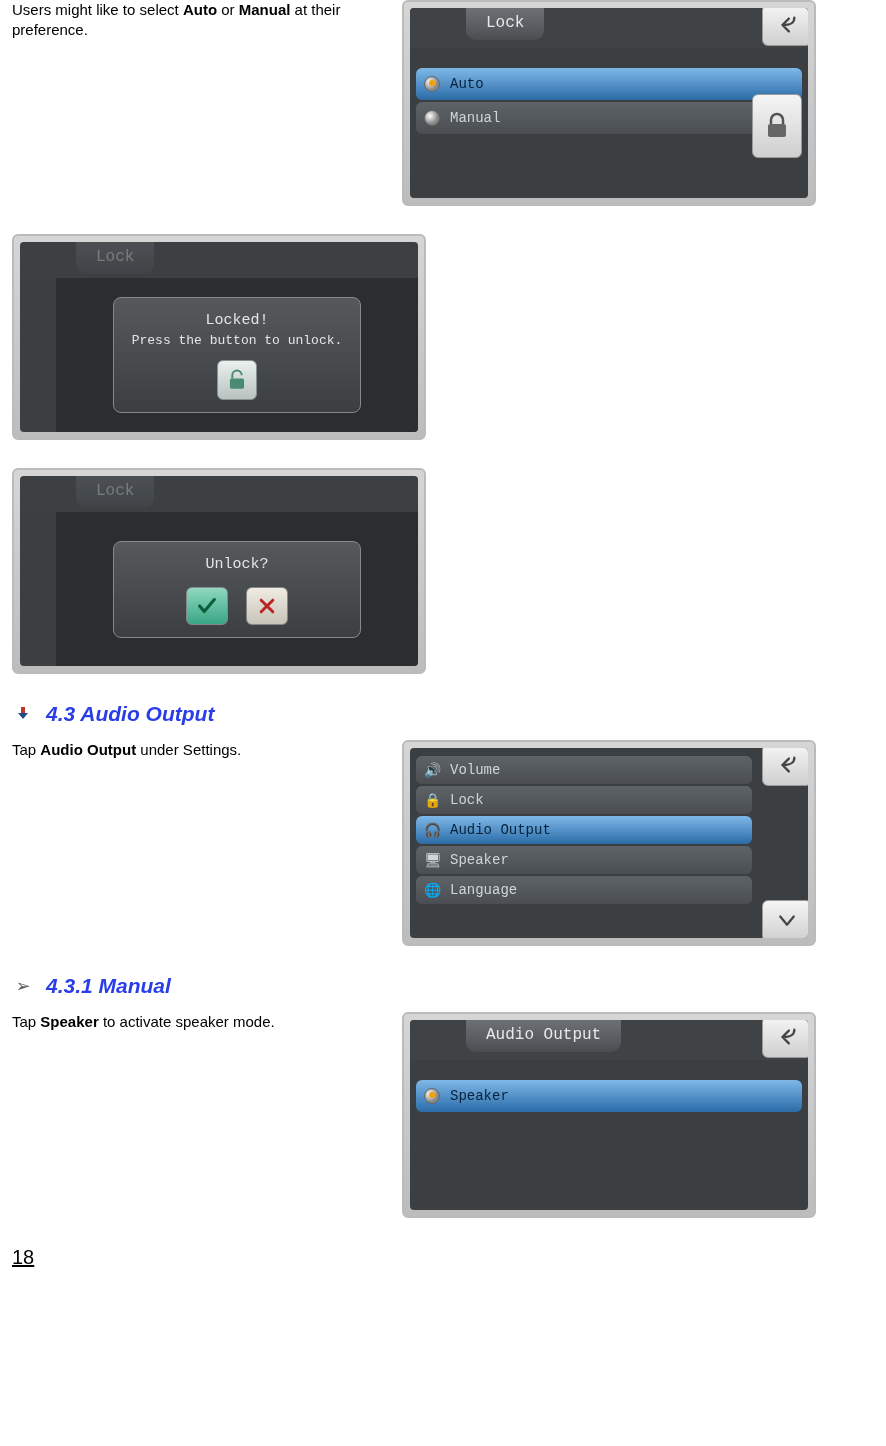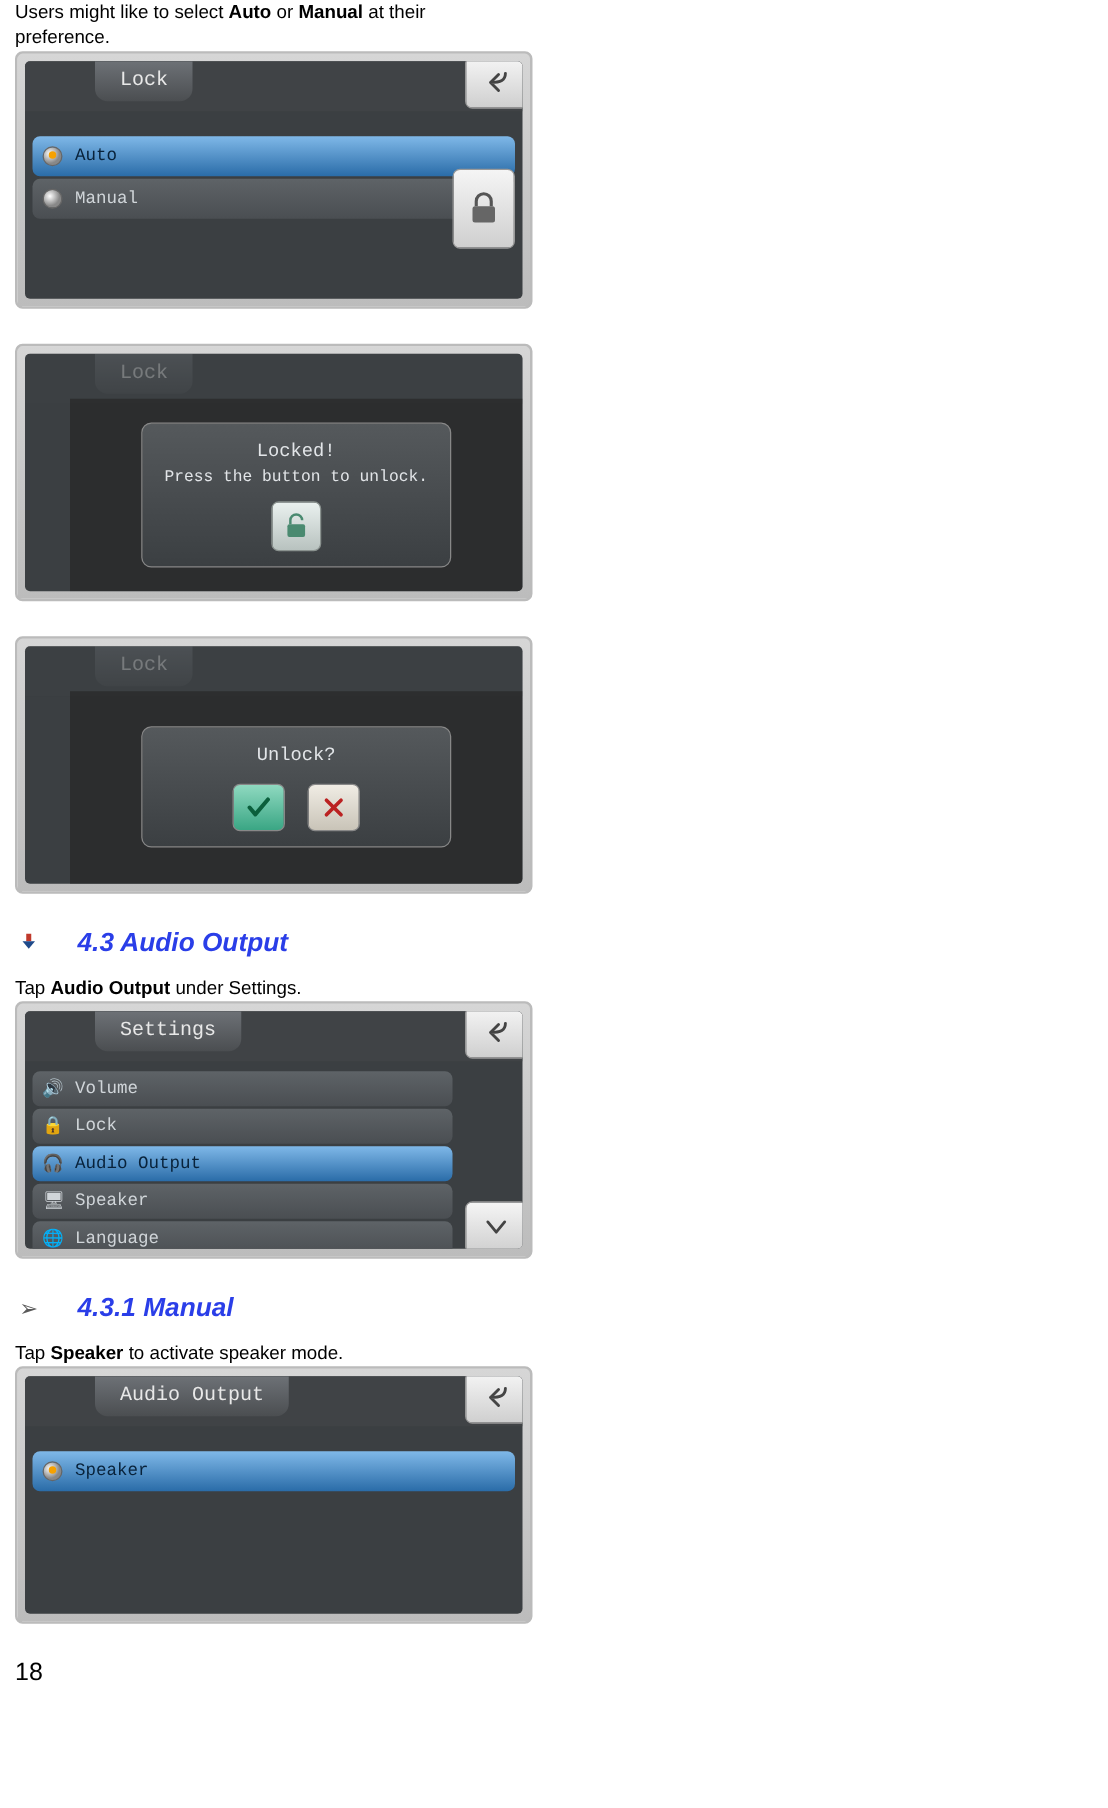--- a/index.html
+++ b/index.html
@@ -10,21 +10,20 @@
     padding: 0;
     color: #000;
     background: #fff;
   }
   .page {
     padding: 0 12px 12px 12px;
     box-sizing: border-box;
   }
   .row {
     display: flex;
-    flex-direction: column;
     align-items: flex-start;
     margin-bottom: 28px;
   }
   .textcol {
     width: 390px;
     flex-shrink: 0;
     line-height: 1.35;
     padding-right: 20px;
     box-sizing: border-box;
   }
@@ -192,21 +191,21 @@
     justify-content: center;
   }
   .scroll-up { top: -4px; }
   .scroll-down { bottom: -4px; }
   .settings-list .menu-item { margin: 2px 56px 2px 6px; height: 28px; font-size: 14px; }
   .settings-list .menu-item .mini-icon { width: 18px; height: 14px; margin-right: 8px; display: inline-flex; align-items:center; justify-content:center; }
 
   .heading-row {
     display: flex;
     align-items: center;
-    gap: 28px;
+    gap: 12px;
     margin: 18px 0 14px 0;
   }
   .heading-text {
     color: #2a3ee8;
     font-size: 21px;
     font-weight: bold;
     font-style: italic;
     font-family: "Trebuchet MS", Verdana, sans-serif;
   }
   .down-bullet-icon { font-size: 14px; color:#204a8a; width:22px; text-align:center; }
@@ -226,20 +225,21 @@
   .inline-check { color:#1c8a5c; }
   .inline-x { color:#c02a2a; }
 
   .para b { font-weight: bold; }
   .justified { text-align: justify; }
 
   .footer-pg {
     font-size: 20px;
     margin-top: 20px;
     margin-bottom: 10px;
+    text-decoration: underline;
   }
   .dim { opacity: 0.35; }
 </style>
 </head>
 <body>
 
 <div class="page">
 
   <div class="row">
     <div class="textcol para">
@@ -343,24 +343,20 @@
     <span class="heading-text">4.3 Audio Output</span>
   </div>
 
   <div class="row">
     <div class="textcol para">
       <span>Tap </span><b>Audio Output</b><span> under Settings.</span>
     </div>
     <div class="imgcol">
       <div class="device">
         <div class="screen">
-          <div class="tab-header">
-            <span class="tab-left"></span>
-            <span class="tab-label">Settings</span>
-          </div>
           <div class="scroll-ctrl scroll-up">
             <svg class="back-arrow-svg" viewBox="0 0 24 24">
                 <path d="M14 5 L7 12 L14 19 M7 12 C 16 12 20 10 20 4" fill="none" stroke="#444" stroke-width="2.5" stroke-linecap="round" stroke-linejoin="round"></path>
               </svg>
           </div>
           <div class="scroll-ctrl scroll-down">
             <svg width="18" height="14" viewBox="0 0 24 16">
                 <path d="M3 2 L12 13 L21 2" fill="none" stroke="#444" stroke-width="3" stroke-linecap="round" stroke-linejoin="round"></path>
               </svg>
           </div>

